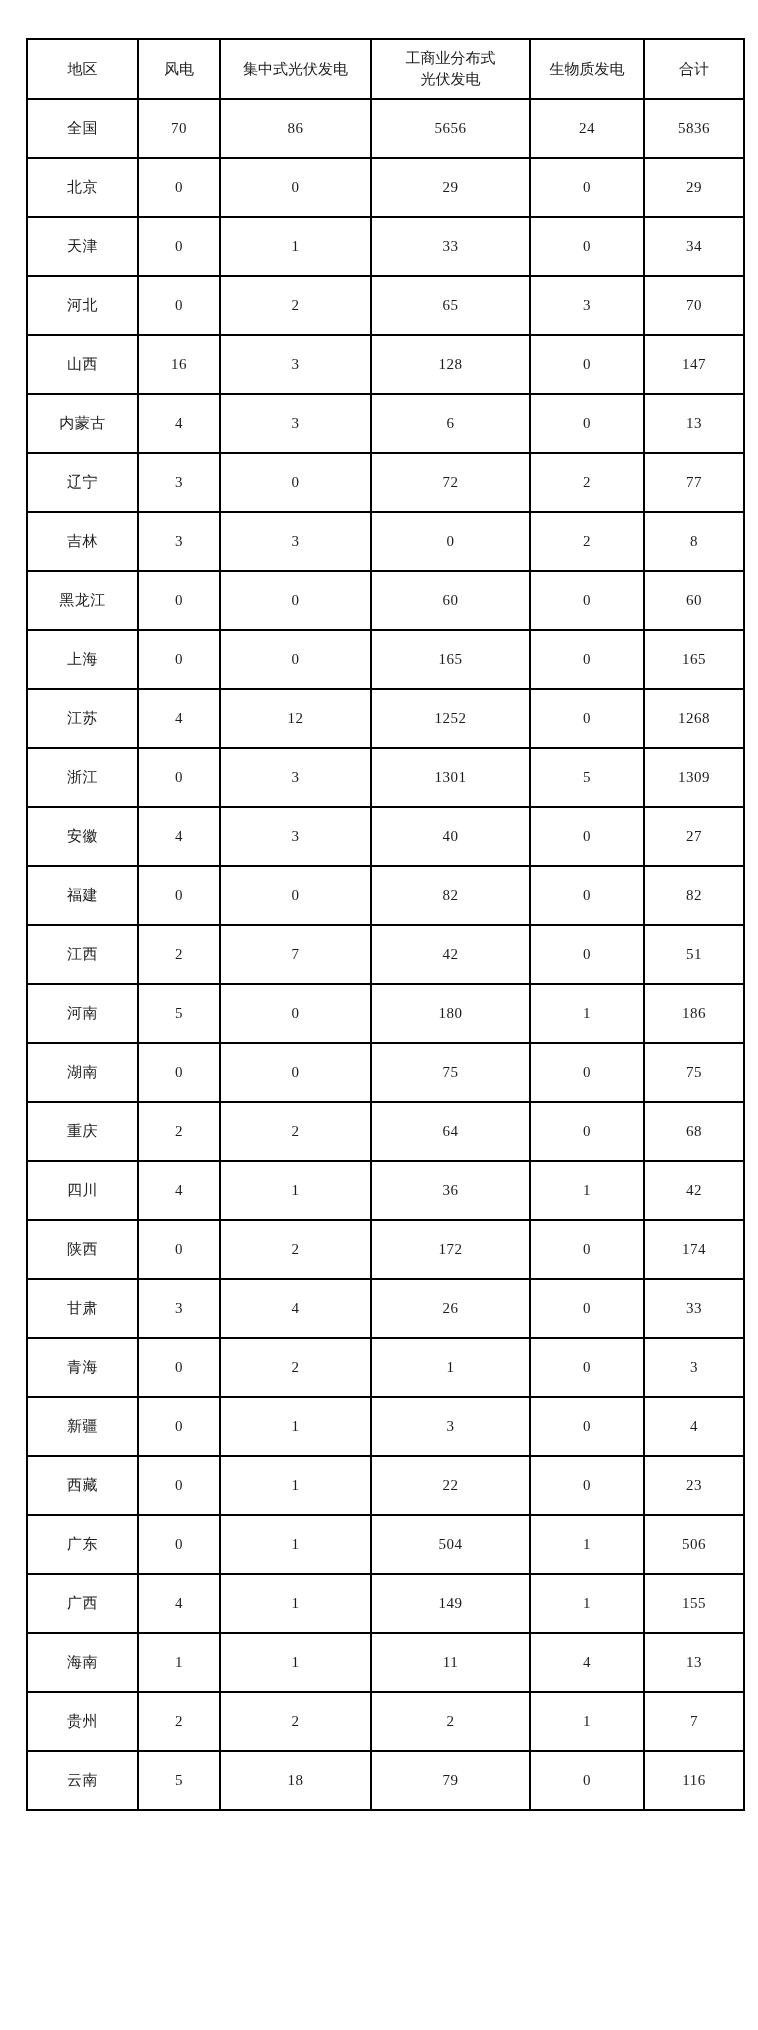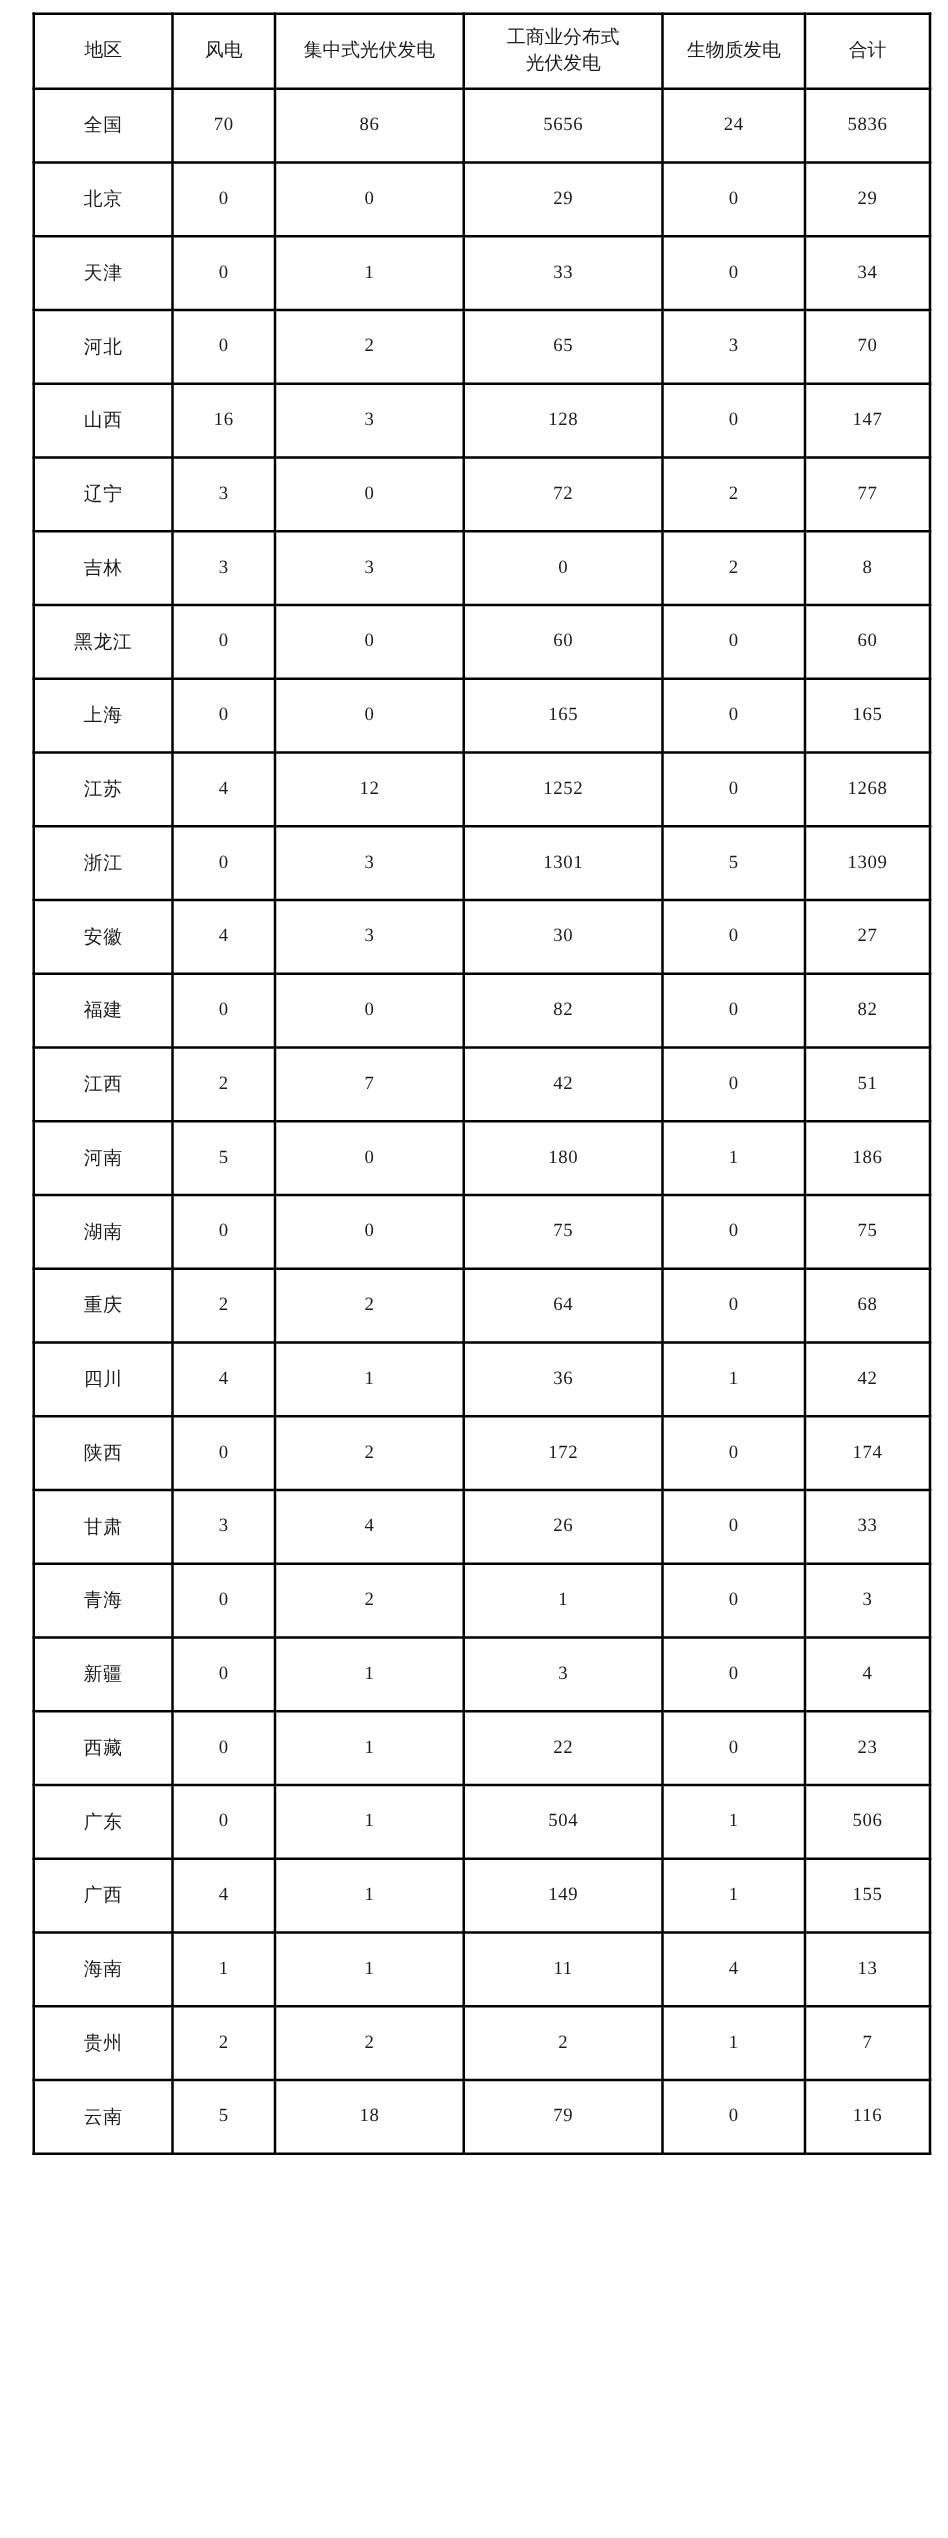--- a/index.html
+++ b/index.html
@@ -16,20 +16,21 @@
   }
   .table-wrap {
     position: absolute;
     left: 26px;
     top: 10px;
   }
   table.data-table {
     border-collapse: collapse;
     table-layout: fixed;
     background: #ffffff;
+    margin-top: 28px;
   }
   .data-table th,
   .data-table td {
     border: 2px solid #000000;
     text-align: center;
     vertical-align: middle;
     font-weight: normal;
     font-size: 15px;
     padding: 0;
     overflow: hidden;
@@ -103,20 +104,28 @@
         </tr>
         <tr>
           <td>山西</td>
           <td>16</td>
           <td>3</td>
           <td>128</td>
           <td>0</td>
           <td>147</td>
         </tr>
         <tr>
+          <td>内蒙古</td>
+          <td>4</td>
+          <td>3</td>
+          <td>6</td>
+          <td>0</td>
+          <td>13</td>
+        </tr>
+        <tr>
           <td>辽宁</td>
           <td>3</td>
           <td>0</td>
           <td>72</td>
           <td>2</td>
           <td>77</td>
         </tr>
         <tr>
           <td>吉林</td>
           <td>3</td>
@@ -154,21 +163,21 @@
           <td>0</td>
           <td>3</td>
           <td>1301</td>
           <td>5</td>
           <td>1309</td>
         </tr>
         <tr>
           <td>安徽</td>
           <td>4</td>
           <td>3</td>
-          <td>30</td>
+          <td>40</td>
           <td>0</td>
           <td>27</td>
         </tr>
         <tr>
           <td>福建</td>
           <td>0</td>
           <td>0</td>
           <td>82</td>
           <td>0</td>
           <td>82</td>

